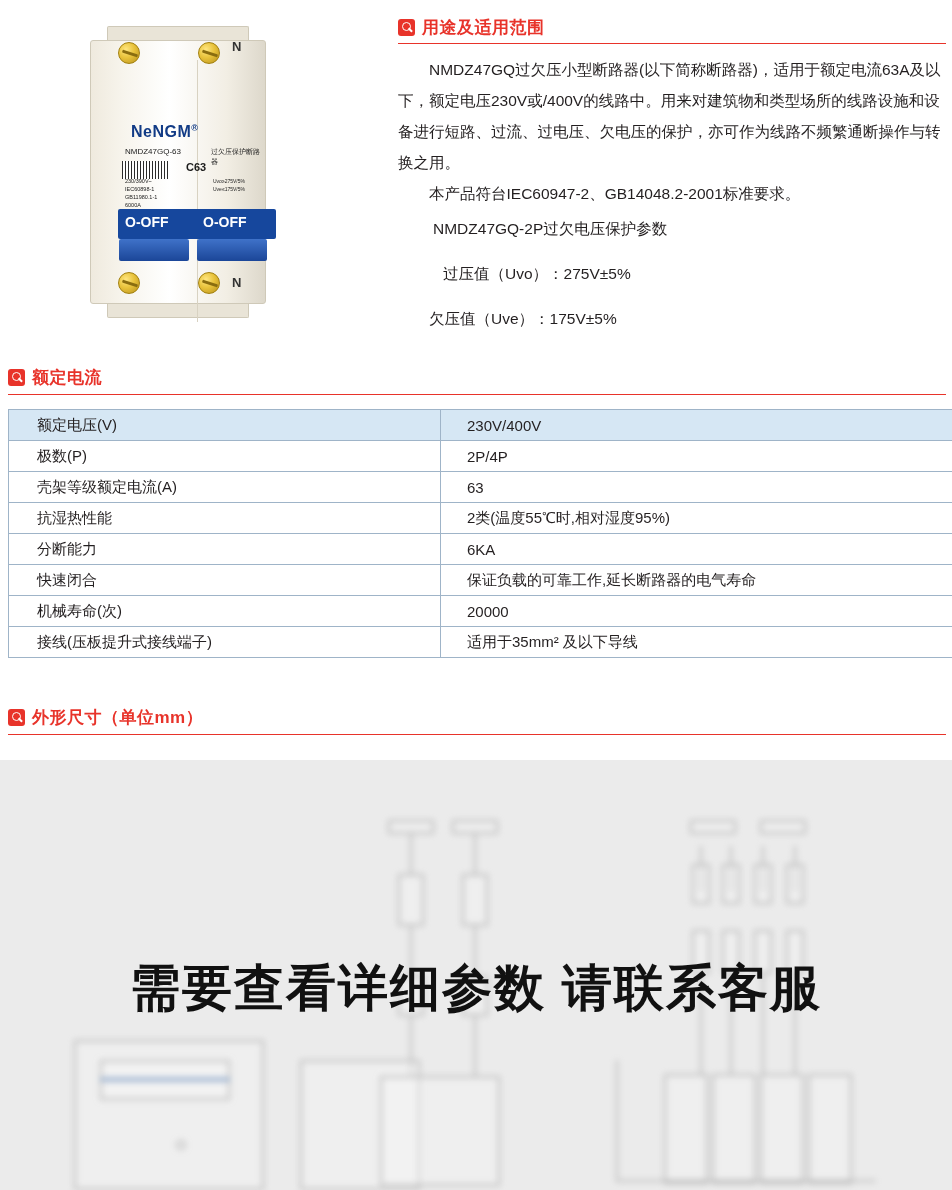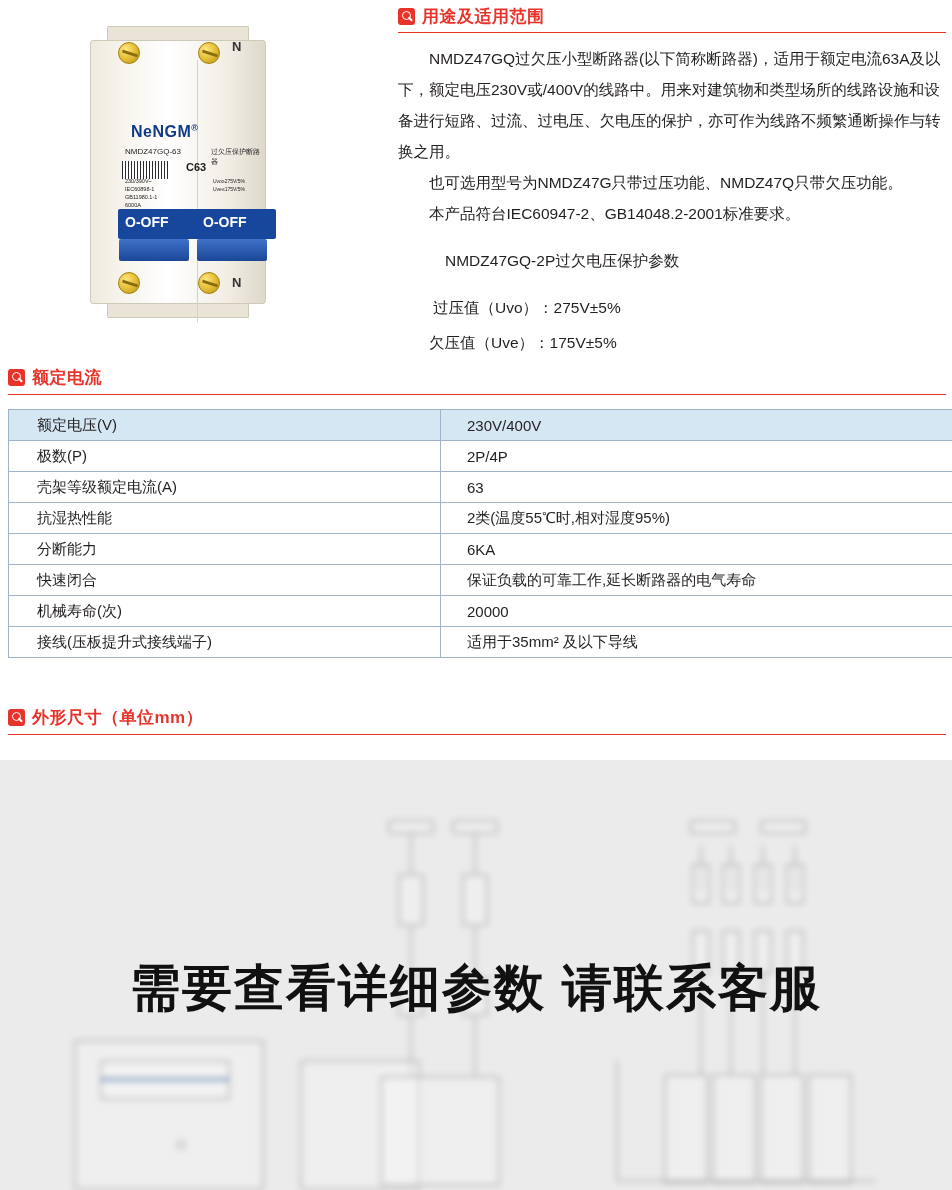--- a/index.html
+++ b/index.html
@@ -130,21 +130,21 @@
   .tg-r { left: 106px; }
   .brk-seam {
     position:absolute; left: 106px; top: 19px;
     width: 1px; height: 262px;
     background: #d8d2c2;
   }
 
   
   .intro-col {
     position: absolute;
-    left: 398px; top: 5px;
+    left: 398px; top: 16px;
     width: 548px;
   }
   .sec-head {
     display: flex;
     align-items: center;
     gap: 7px;
   }
   .sec-icon {
     width: 17px; height: 17px;
     background: #e8332a;
@@ -285,24 +285,23 @@
   </div>
 
   <div class="intro-col">
     <div class="sec-head">
       <span class="sec-icon"></span>
       <span class="sec-title">用途及适用范围</span>
     </div>
     <div class="sec-rule"></div>
     <div class="intro-body">
       <p class="indent" style="margin:0">NMDZ47GQ过欠压小型断路器(以下简称断路器)，适用于额定电流63A及以下，额定电压230V或/400V的线路中。用来对建筑物和类型场所的线路设施和设备进行短路、过流、过电压、欠电压的保护，亦可作为线路不频繁通断操作与转换之用。</p>
-      <p class="indent" style="margin:0">也可选用型号为NMDZ47G只带过压功能、NMDZ47Q只带欠压功能。</p>
       <p class="indent" style="margin:0">本产品符台IEC60947-2、GB14048.2-2001标准要求。</p>
-      <p class="indent" style="margin:16px">NMDZ47GQ-2P过欠电压保护参数</p>
-      <p class="indent" style="margin:4px">过压值（Uvo）：275V±5%</p>
+      <p class="indent" style="margin:4px">NMDZ47GQ-2P过欠电压保护参数</p>
+      <p class="indent" style="margin:14px">过压值（Uvo）：275V±5%</p>
       <p class="indent" style="margin:0">欠压值（Uve）：175V±5%</p>
     </div>
   </div>
 </div>
 
 <div class="params-sec">
   <div class="sec-head">
     <span class="sec-icon"></span>
     <span class="sec-title">额定电流</span>
   </div>

